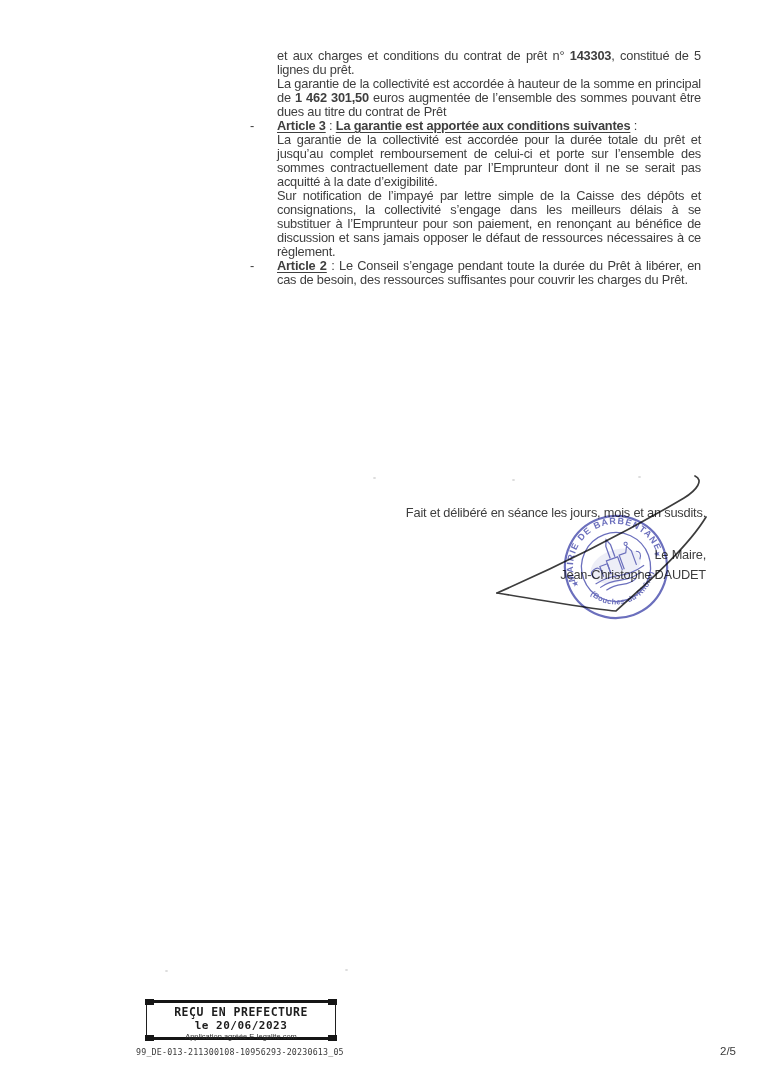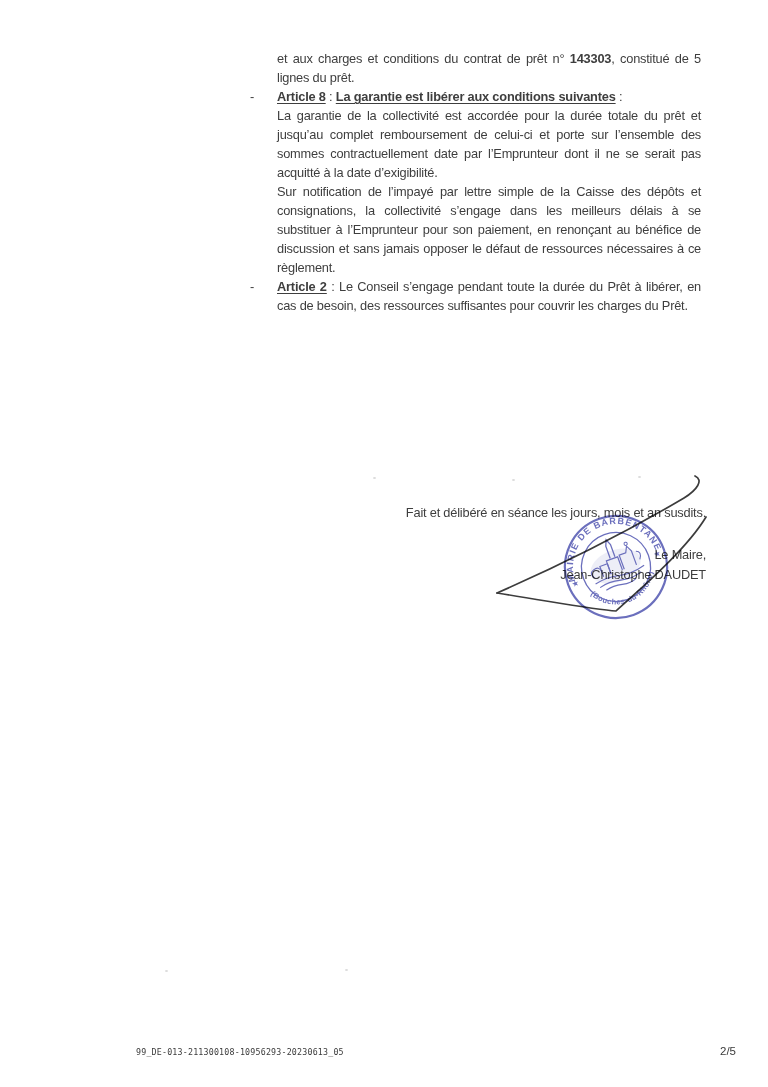--- a/index.html
+++ b/index.html
@@ -8,21 +8,21 @@
     width:768px;height:1087px;
     margin:0 auto;
     background:#ffffff;
     font-family:"Liberation Sans",sans-serif;
     color:#3e3e3e;
     overflow:hidden;
   }
   
   .doc-body{
     position:absolute;left:277px;top:49px;width:424px;
-    font-size:12.8px;line-height:19px;letter-spacing:-0.2px;
+    font-size:12.8px;line-height:14px;letter-spacing:-0.2px;
     text-align:justify;color:#3e3e3e;
   }
   .para{margin:0;position:relative;}
   .dash{position:absolute;left:-27px;top:0;letter-spacing:0;}
   .bold{font-weight:bold;}
   .italic{font-style:italic;}
   .underl{text-decoration:underline;text-underline-offset:2px;}
   
   .closing{
     position:absolute;top:503px;right:62px;width:330px;
@@ -70,23 +70,24 @@
   .noise{position:absolute;width:3px;height:2px;background:#dcdcdc;border-radius:50%;}
 </style>
 </head>
 <body>
 
 <div class="page">
 
   <main class="doc-body">
     <p class="para"><span>et aux charges et conditions du contrat de prêt n° </span><span class="bold">143303</span><span>, constitué de 5 lignes du prêt.</span></p>
 
+    <p class="para"><span>La garantie de la collectivité est accordée à hauteur de la somme en principal de </span><span class="bold">1 462 301,50</span><span> euros augmentée de l’ensemble des sommes pouvant être dues au titre du contrat de Prêt</span></p>
 
 
-    <p class="para"><span class="dash">-</span><span class="bold underl">Article 8</span><span> : </span><span class="bold underl">La garantie est libérer aux conditions suivantes</span><span> :</span></p>
+    <p class="para"><span class="dash">-</span><span class="bold underl">Article 3</span><span> : </span><span class="bold underl">La garantie est apportée aux conditions suivantes</span><span> :</span></p>
 
     <p class="para">La garantie de la collectivité est accordée pour la durée totale du prêt et jusqu’au complet remboursement de celui-ci et porte sur l’ensemble des sommes contractuellement date par l’Emprunteur dont il ne se serait pas acquitté à la date d’exigibilité.</p>
 
     <p class="para">Sur notification de l’impayé par lettre simple de la Caisse des dépôts et consignations, la collectivité s’engage dans les meilleurs délais à se substituer à l’Emprunteur pour son paiement, en renonçant au bénéfice de discussion et sans jamais opposer le défaut de ressources nécessaires à ce règlement.</p>
 
     <p class="para"><span class="dash">-</span><span class="bold underl">Article 2</span><span> : </span><span>Le Conseil s’engage pendant toute la durée du Prêt à libérer, en cas de besoin, des ressources suffisantes pour couvrir les charges du Prêt.</span></p>
   </main>
 
   <div class="closing">
     <div>Fait et délibéré en séance les jours, mois et an susdits.</div>
@@ -131,18 +132,27 @@
     <path d="M17,133 C90,101 160,64 204,38 C217,30 224,20 215,16"></path>
     <path d="M17,133 C80,143 116,150 136,151 C152,136 205,92 226,57"></path>
   </svg>
 
   <div class="noise" style="left:373px;top:477px;"></div>
   <div class="noise" style="left:512px;top:479px;"></div>
   <div class="noise" style="left:638px;top:476px;"></div>
   <div class="noise" style="left:165px;top:970px;"></div>
   <div class="noise" style="left:345px;top:969px;"></div>
 
+  <div class="prefecture">
+    <span class="nub tl"></span>
+    <span class="nub tr"></span>
+    <span class="nub bl"></span>
+    <span class="nub br"></span>
+    <div class="pref-line1">REÇU EN PREFECTURE</div>
+    <div class="pref-line2">le 20/06/2023</div>
+    <div class="pref-line3">Application agréée E-legalite.com</div>
+  </div>
 
   <div class="code">99_DE-013-211300108-10956293-20230613_05</div>
 
   <div class="pageno">2/5</div>
 
 </div>
 
 </body></html>

